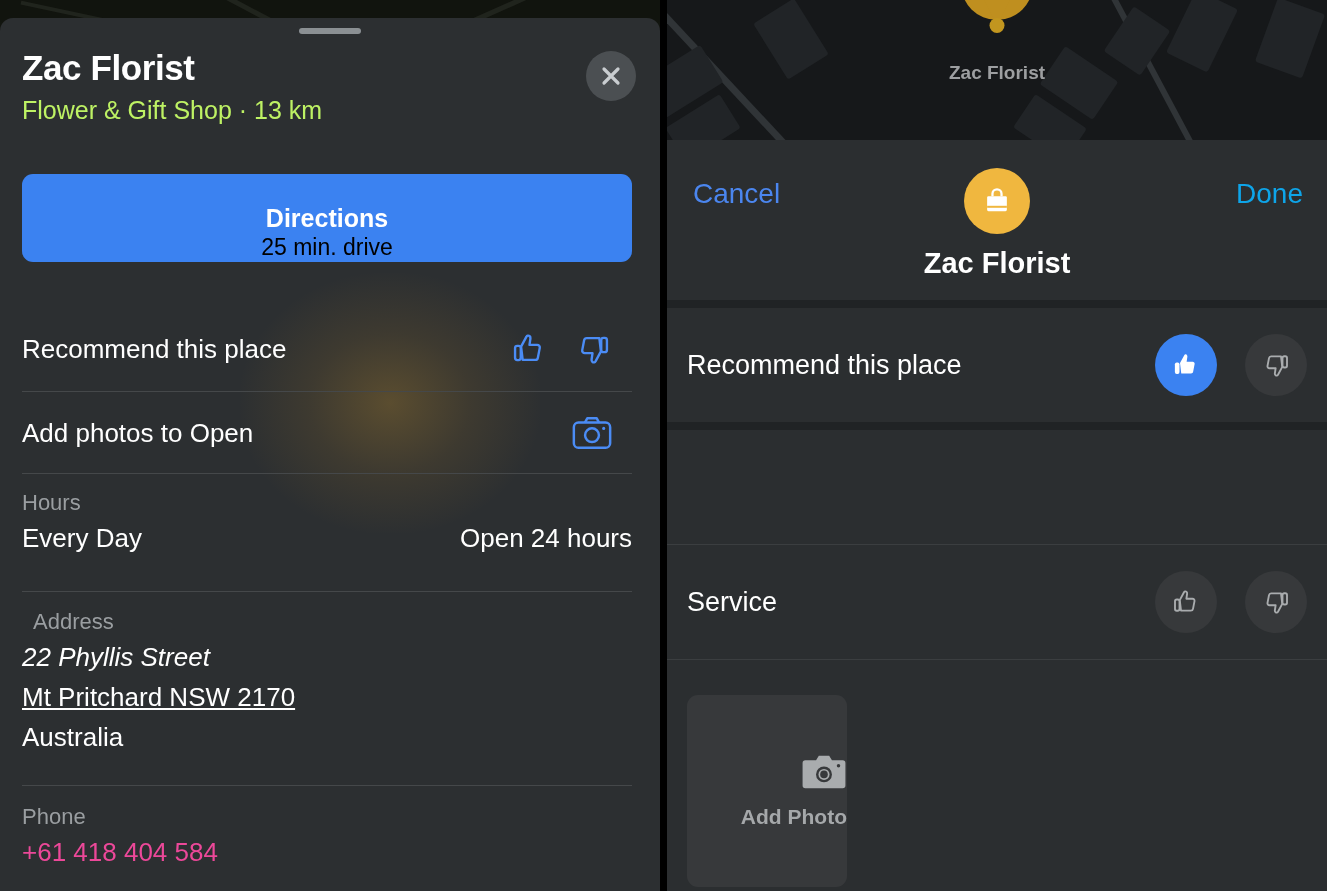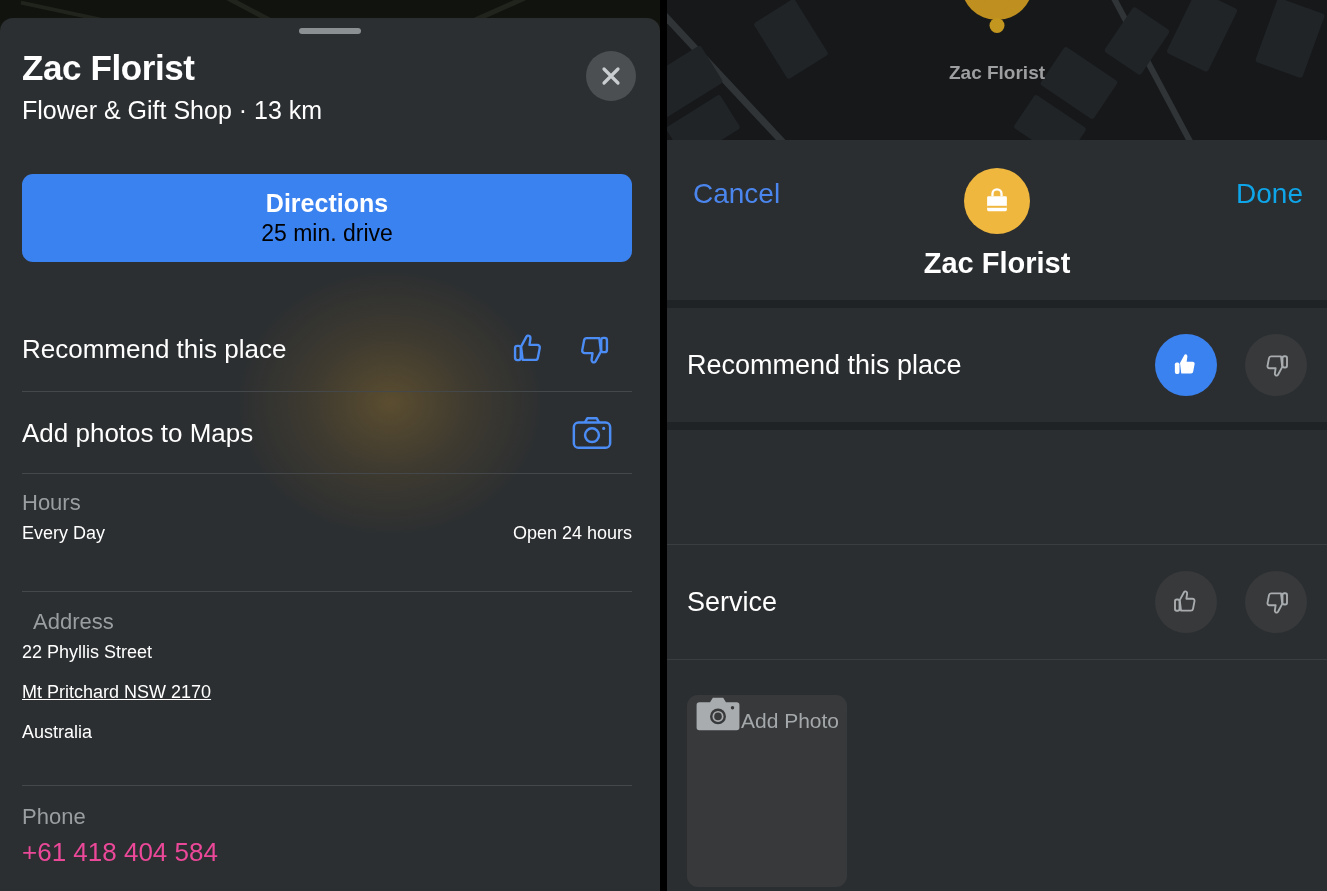--- a/index.html
+++ b/index.html
@@ -40,50 +40,50 @@
     position: absolute; left: 50%; transform: translateX(-50%); top: 10px;
     width: 62px; height: 6px; border-radius: 3px; background: #8b9093;
   }
 
   #place-title {
     position: absolute; left: 22px; top: 30px;
     font-size: 35px; font-weight: bold; color: #ffffff; letter-spacing: -.4px;
   }
   #place-subtitle {
     position: absolute; left: 22px; top: 78px;
-    font-size: 25px; color: #ffffff; font-weight: 400; text-align: center;
+    font-size: 25px; color: #bef264; font-weight: 400; text-align: center;
   }
   #close-button {
     position: absolute; right: 24px; top: 33px;
     width: 50px; height: 50px; border-radius: 50%;
     background: rgba(118,124,128,.42);
     display: flex; align-items: center; justify-content: center;
     cursor: pointer;
   }
   #directions-button {
     position: absolute; left: 22px; top: 156px;
     width: 610px; height: 88px; border-radius: 11px;
     background: #3b82f1;
-    display: flex; flex-direction: column; align-items: center; justify-content: center;
+    display: flex; flex-direction: column; align-items: center; justify-content: flex-end;
     cursor: pointer;
   }
   #directions-label { font-size: 25px; font-weight: bold; color: #fff; line-height: 1.15; }
   #directions-sub { font-size: 23px; color: #000000; line-height: 1.25; margin-top: 1px; }
 
   .l-row {
     position: absolute; left: 22px; width: 610px;
     display: flex; align-items: center;
   }
   .l-row-label { font-size: 26px; color: #ffffff; font-weight: 400; }
   .l-sep {
     position: absolute; left: 22px; width: 610px; height: 1px;
     background: #45484a;
   }
   .l-key { font-size: 22px; color: #9a9ea1; font-weight: 400; }
-  .l-val { font-size: 18px; color: #ffffff; font-weight: 400; }
+  .l-val { font-size: 26px; color: #ffffff; font-weight: 400; }
   .l-val-link { font-size: 26px; color: #ec4899; font-weight: 400; }
   .icon-btn { cursor: pointer; display: flex; align-items: center; justify-content: center; }
 
   
   #pane-divider { width: 7px; height: 891px; background: #000; }
 
   
   #right-pane {
     position: relative; width: 660px; height: 891px;
     background: #1a1c1e; overflow: hidden;
@@ -158,22 +158,23 @@
   }
   .vote-up { right: 110px; }
   .vote-down { right: 20px; }
   .vote-off { background: #37393b; }
   .vote-on { background: #3b82f1; }
 
   #add-photo-tile {
     position: absolute; left: 20px; top: 35px;
     width: 160px; height: 192px; border-radius: 11px;
     background: #37393b;
-    display: flex; flex-direction: row; align-items: flex-start; justify-content: center;
+    display: flex; flex-direction: column; align-items: flex-end; justify-content: center;
     cursor: pointer;
+    font-weight: bold;
   }
   #add-photo-label { font-size: 21px; color: #a5a8aa; margin-top: 14px; }
   #photo-area { position: absolute; left: 0; top: 0; width: 660px; height: 260px; }
 </style>
 </head>
 <body>
 
 <div id="root">
 
   <div id="left-pane">
@@ -214,39 +215,39 @@
         <div style="position:absolute;right:20px;" class="icon-btn">
           <svg width="38" height="38" viewBox="0 0 24 24">
             <path d="M17 13.5 L13.6 19.8 c-.3.7-1.3.9-1.9.4 -.5-.4-.7-1-.6-1.6 L11.7 14.6 H6.8 c-1 0-1.8-.9-1.6-1.9 l1.2-6.2 C6.55 5.7 7.25 5.1 8.06 5.1 H16 z" fill="none" stroke="#4b8cf5" stroke-width="1.5" stroke-linejoin="round"></path>
             <rect x="17.2" y="5" width="3.6" height="9" rx="1.4" fill="none" stroke="#4b8cf5" stroke-width="1.5"></rect>
           </svg>
         </div>
       </div>
       <div class="l-sep" style="top:373px;"></div>
 
       <div class="l-row" style="top:385px;height:60px;">
-        <div class="l-row-label">Add photos to Maps</div>
+        <div class="l-row-label">Add photos to Open</div>
         <div style="position:absolute;right:20px;" class="icon-btn">
           <svg width="40" height="36" viewBox="0 0 26 22">
             <rect x="1.2" y="4.2" width="23.6" height="16.4" rx="3" fill="none" stroke="#4b8cf5" stroke-width="1.6"></rect>
             <path d="M8.4 4.2 L10 1.4 h6 l1.6 2.8" fill="none" stroke="#4b8cf5" stroke-width="1.6" stroke-linejoin="round"></path>
             <circle cx="13" cy="12.4" r="4.5" fill="none" stroke="#4b8cf5" stroke-width="1.6"></circle>
             <circle cx="20.6" cy="8" r="1" fill="#4b8cf5"></circle>
           </svg>
         </div>
       </div>
       <div class="l-sep" style="top:455px;"></div>
 
       <div style="position:absolute;left:22px;top:472px;" class="l-key">Hours</div>
       <div style="position:absolute;left:22px;top:505px;" class="l-val">Every Day</div>
       <div style="position:absolute;right:28px;top:505px;" class="l-val">Open 24 hours</div>
       <div class="l-sep" style="top:573px;"></div>
 
       <div style="position:absolute;left:22px;top:591px;margin-left:11px;" class="l-key">Address</div>
-      <div style="position:absolute;left:22px;top:624px;" class="l-val">22 Phyllis Street</div>
+      <div style="position:absolute;left:22px;top:624px;font-style:italic;" class="l-val">22 Phyllis Street</div>
       <div style="position:absolute;left:22px;top:664px;text-decoration:underline;" class="l-val">Mt Pritchard NSW 2170</div>
       <div style="position:absolute;left:22px;top:704px;" class="l-val">Australia</div>
       <div class="l-sep" style="top:767px;"></div>
 
       <div style="position:absolute;left:22px;top:786px;text-align:center;" class="l-key">Phone</div>
       <div style="position:absolute;left:22px;top:819px;" class="l-val-link">+61 418 404 584</div>
 
     </div>
   </div>
 

